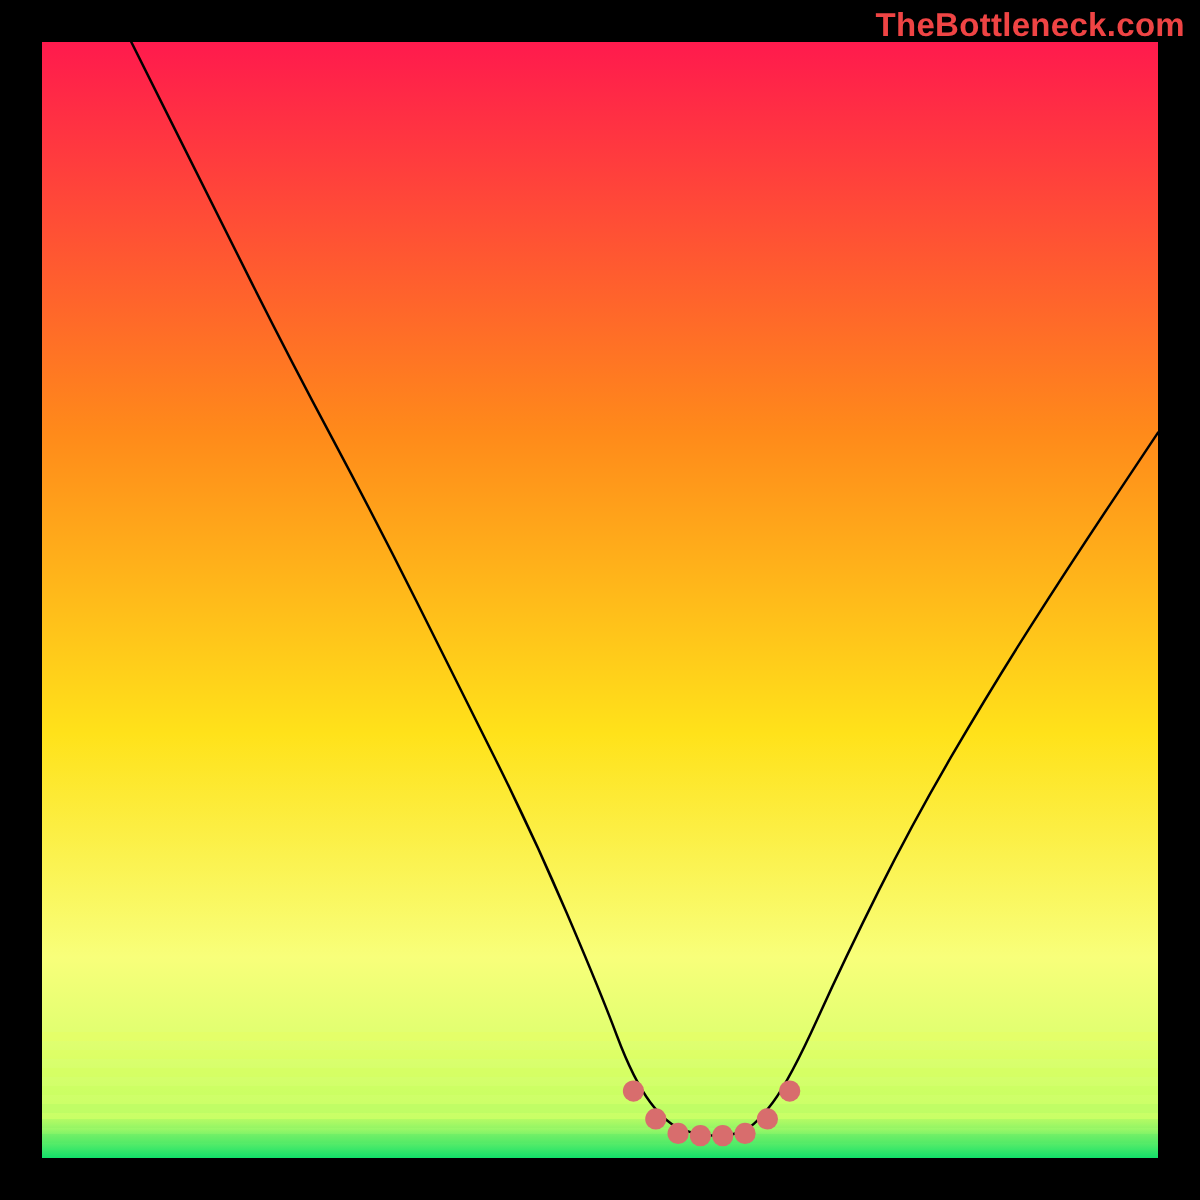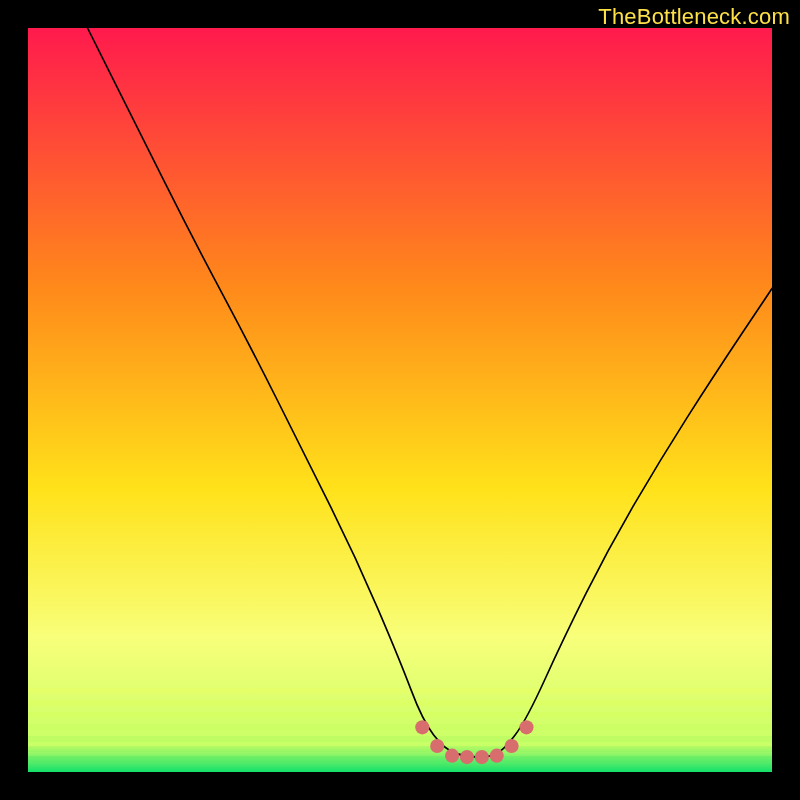--- a/index.html
+++ b/index.html
@@ -8,23 +8,23 @@
     height: 800px;
     background: #000;
     position: relative;
     font-family: Arial, Helvetica, sans-serif;
     overflow: hidden;
   }
   .watermark {
     position: absolute;
     top: 4px;
     right: 10px;
-    color: #fde047;
+    color: #ef4444;
     font-size: 22px;
-    font-weight: 400;
+    font-weight: 700;
     z-index: 30;
     letter-spacing: 0.2px;
   }
   .frame {
     position: absolute;
     left: 28px;
     top: 28px;
     width: 744px;
     height: 744px;
     background: #000;

